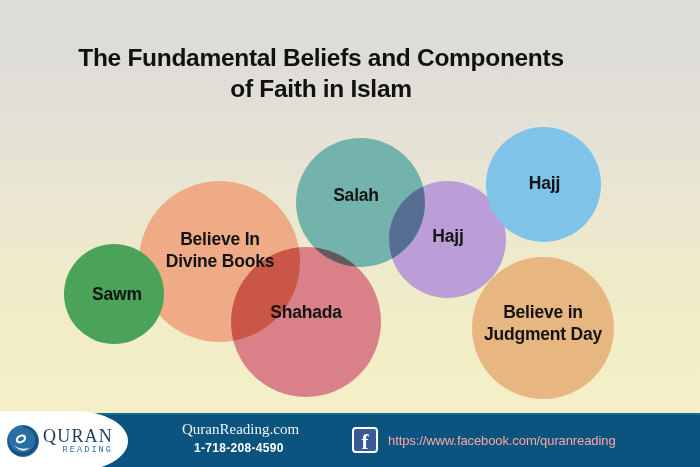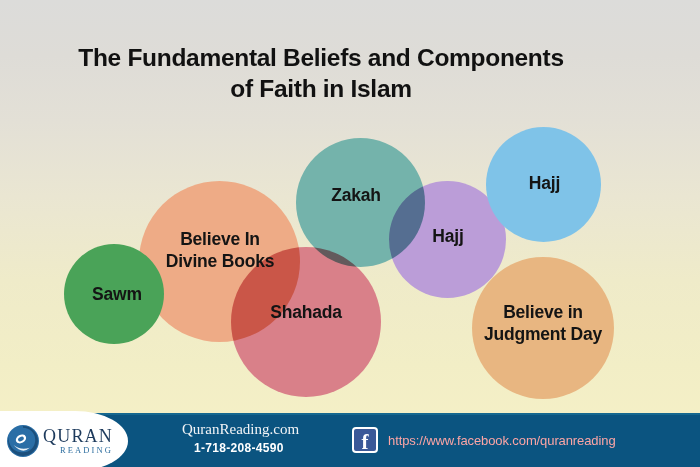--- a/index.html
+++ b/index.html
@@ -129,21 +129,21 @@
     line-height: 1;
   }
   #logo-quran {
     font-family: "Liberation Serif", serif;
     font-size: 18px;
     letter-spacing: 1.2px;
     color: #1d3a5c;
     font-weight: normal;
   }
   #logo-reading {
-    font-family: Liberation Serif, serif;
+    font-family: Liberation Mono, monospace;
     font-size: 8.5px;
     letter-spacing: 2.1px;
     color: #2f6fa0;
     text-align: right;
     margin-top: 1px;
   }
 
   #contact-block {
     position: absolute;
     left: 134px;
@@ -223,21 +223,21 @@
     <div class="bubble" id="bubble-salah"></div>
     <div class="bubble" id="bubble-shahada"></div>
     <div class="bubble" id="bubble-hajj"></div>
     <div class="bubble" id="bubble-zakah"></div>
     <div class="bubble" id="bubble-judgment"></div>
     <div class="bubble" id="bubble-sawm"></div>
 
     <div class="bubble-label" id="label-sawm">Sawm</div>
     <div class="bubble-label" id="label-divine">Believe In
 Divine Books</div>
-    <div class="bubble-label" id="label-salah">Zakah</div>
+    <div class="bubble-label" id="label-salah">Salah</div>
     <div class="bubble-label" id="label-shahada">Shahada</div>
     <div class="bubble-label" id="label-hajj">Hajj</div>
     <div class="bubble-label" id="label-zakah">Hajj</div>
     <div class="bubble-label" id="label-judgment">Believe in
 Judgment Day</div>
   </div>
 
   <div id="footer-bar">
 
     <div id="logo-panel">

